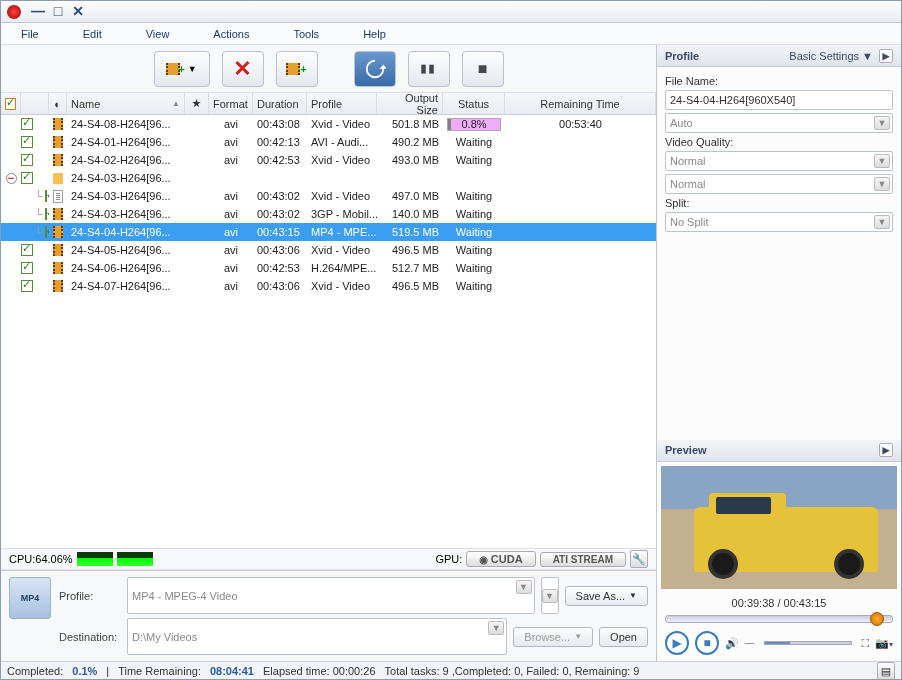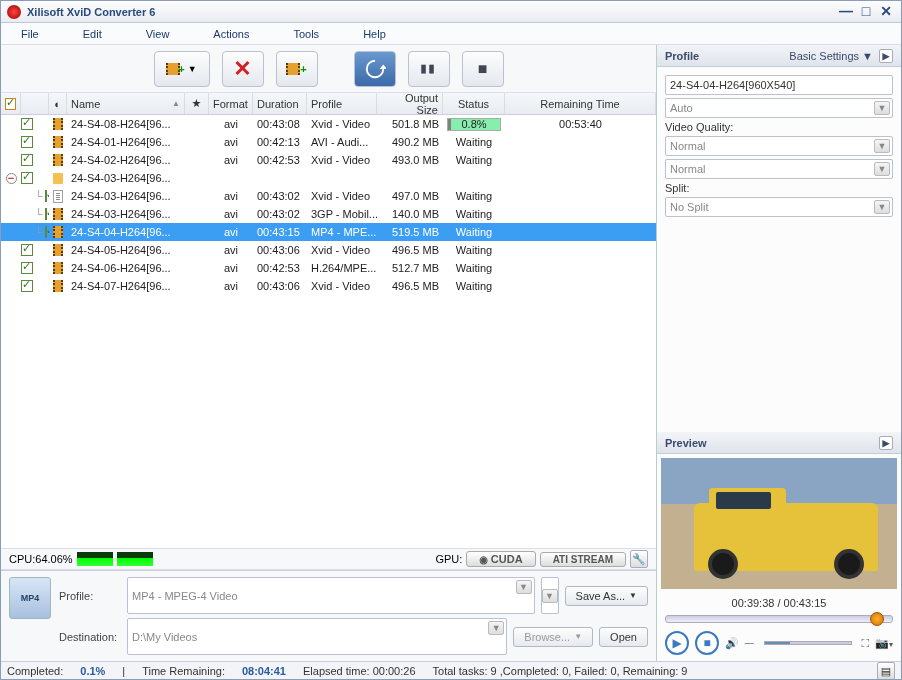--- a/index.html
+++ b/index.html
@@ -25,21 +25,21 @@
 .row.sel { background:#3b9ef3; color:#fff; }
 .row > div { padding:0 4px; height:100%; display:flex; align-items:center; overflow:hidden; white-space:nowrap; }
 .chk { width:12px; height:12px; border:1px solid #5a8a3a; background:#fff; position:relative; }
 .chk::after { content:"✓"; position:absolute; top:-3px; left:0; color:#2a7a1a; font-size:11px; }
 .filmicon { width:14px; height:12px; background:#e6a030; border-left:2px dotted #5a3a10; border-right:2px dotted #5a3a10; }
 .foldericon { width:14px; height:11px; background:#f6c050; border-radius:1px; }
 .txticon { width:12px; height:13px; background:#fff; border:1px solid #a0a0a0; position:relative; }
 .txticon::before{content:"";position:absolute;top:2px;left:2px;right:2px;height:1px;background:#888;box-shadow:0 2px #888,0 4px #888,0 6px #888;}
 .treedash { color:#999; margin-right:2px; }
 .minusicon{width:11px;height:11px;border:1px solid #888;border-radius:50%;background:#fff;color:#c33;text-align:center;line-height:8px;font-weight:bold;}
-.progressbar { width:56px; height:13px; background:#86efac; border:1px solid #aaa; position:relative; font-size:9px; text-align:center; line-height:11px; }
+.progressbar { width:56px; height:13px; background:#f0abfc; border:1px solid #aaa; position:relative; font-size:9px; text-align:center; line-height:11px; }
 .progressbar .fill { position:absolute; left:0; top:0; bottom:0; background:#808080; }
 .progressbar .lbl { position:relative; }
 .cpubar { height:22px; background:#f7f8fa; border-top:1px solid #dde; border-bottom:1px solid #dde; display:flex; align-items:center; padding:0 8px; gap:4px; }
 .cpugraph { width:36px; height:14px; background:#0a3a0a; position:relative; overflow:hidden; }
 .cpugraph::before{content:"";position:absolute;bottom:0;left:0;right:0;height:60%;background:linear-gradient(to top,#3f3,#0f0);}
 .gpubadge { padding:1px 12px; border:1px solid #aaa; border-radius:3px; background:linear-gradient(#fff,#ddd); font-weight:bold; font-size:10px; color:#555;}
 .bottompanel { border-top:1px solid #ccd; padding:6px 8px; display:flex; gap:8px; background:#f7f8fa;}
 .bottompanel .bigicon { width:42px; height:42px; background:linear-gradient(#d8e5f5,#a8c0e0); border:1px solid #9bb; border-radius:3px; display:flex; align-items:center; justify-content:center; font-size:9px; color:#246; font-weight:bold;}
 .bottompanel .rows { flex:1; display:flex; flex-direction:column; gap:4px; }
 .bottompanel .prow { display:flex; align-items:center; gap:6px; }
@@ -64,30 +64,29 @@
 .truck .car::after{content:"";position:absolute;left:12%;top:-16%;width:30%;height:26%;background:#2a3a4a;border-radius:2px;}
 .truck .wheel{position:absolute;width:30px;height:30px;background:#1a1a1a;border-radius:50%;bottom:8%;border:4px solid #333;}
 .truck .w1{left:20%;} .truck .w2{right:14%;}
 .prevtime { text-align:center; padding:4px; color:#333; }
 .prevslider { height:8px; margin:2px 8px 6px; background:linear-gradient(#ccd,#eef); border:1px solid #aab; border-radius:3px; position:relative;}
 .prevslider .thumb{position:absolute;right:8px;top:-4px;width:14px;height:14px;background:radial-gradient(#ffb030,#d07000);border-radius:50%;border:1px solid #a05000;}
 .prevctrl { display:flex; align-items:center; gap:6px; padding:2px 8px 6px;}
 .pcbtn { width:24px;height:24px;border:2px solid #3a7ac0;border-radius:50%;background:#fff;display:flex;align-items:center;justify-content:center;cursor:pointer;color:#3a7ac0;font-size:12px;}
 .volslider{flex:1;height:4px;background:#ccd;border:1px solid #aab;position:relative;margin:0 4px;}
 .volslider .vfill{position:absolute;left:0;top:0;bottom:0;width:30%;background:#6a8ab0;}
-.statusbar { height:18px; background:#f2f4f7; border-top:1px solid #ccd; display:flex; align-items:center; padding:0 6px; font-size:10px; color:#333; gap:17px;}
+.statusbar { height:18px; background:#f2f4f7; border-top:1px solid #ccd; display:flex; align-items:center; padding:0 6px; font-size:10px; color:#333; gap:9px;}
 .statusbar b{color:#2a5aa0;}
 .wrench{width:18px;height:18px;border:1px solid #aab;background:linear-gradient(#fff,#ddd);border-radius:2px;text-align:center;line-height:16px;cursor:pointer;}
 </style>
 </head>
 <body>
 
 <div class="titlebar">
   <div class="logo"></div>
-  <div class="title">Xilisoft XviD Converter 6</div>
   <div class="winbtn">—</div>
   <div class="winbtn">□</div>
   <div class="winbtn">✕</div>
 </div>
 
 <div class="menubar">
   <span>File</span>
   <span>Edit</span>
   <span>View</span>
   <span>Actions</span>
@@ -387,20 +386,21 @@
 
   <div class="right">
     <div class="panelhdr">
       <span>Profile</span>
         <span class="spacer"></span>
       <span style="font-weight:normal;"><span>Basic Settings</span> ▼</span>
       <span style="width:6px;"></span>
       <span class="arrow">▶</span>
     </div>
     <div class="profpanel">
+      <label>File Name:</label>
       <input value="24-S4-04-H264[960X540]" style="">
       <div class="dd">
           <span>Auto</span>
           <span class="arrow">▼</span>
         </div>
       <label>Video Quality:</label>
       <div class="dd">
           <span>Normal</span>
           <span class="arrow">▼</span>
         </div>

